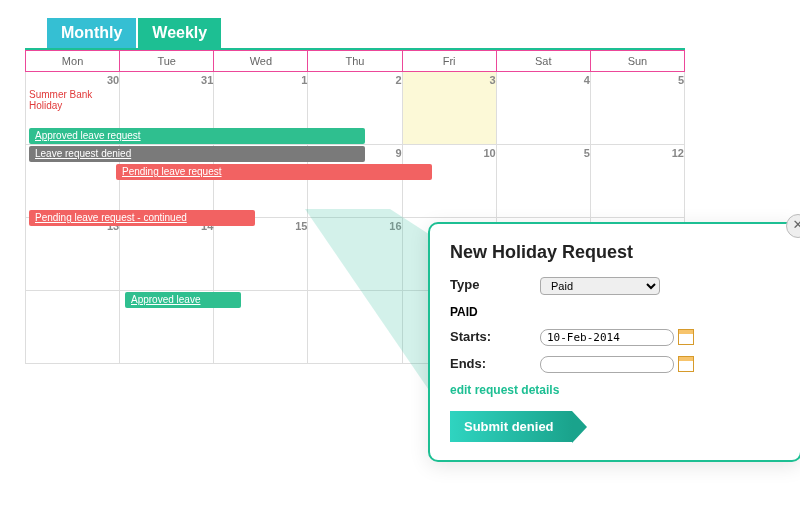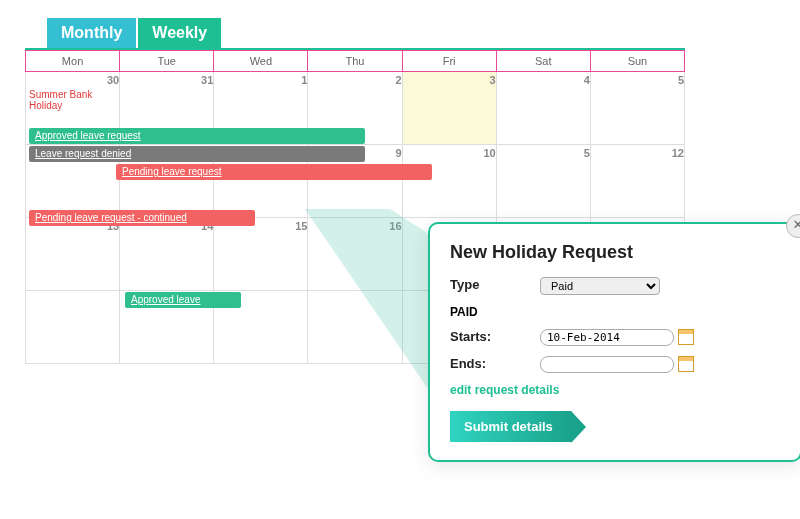--- a/index.html
+++ b/index.html
@@ -339,14 +339,14 @@
   </div>
 
   <div class="row">
     <span class="lbl">Ends:</span>
     <input type="text" value="" style="">
     <span class="cal-icon"></span>
   </div>
 
   <div class="edit-link">edit request details</div>
 
-  <button class="submit">Submit details</button>
+  <button class="submit">Submit denied</button>
 </div>
 
 </body></html>

